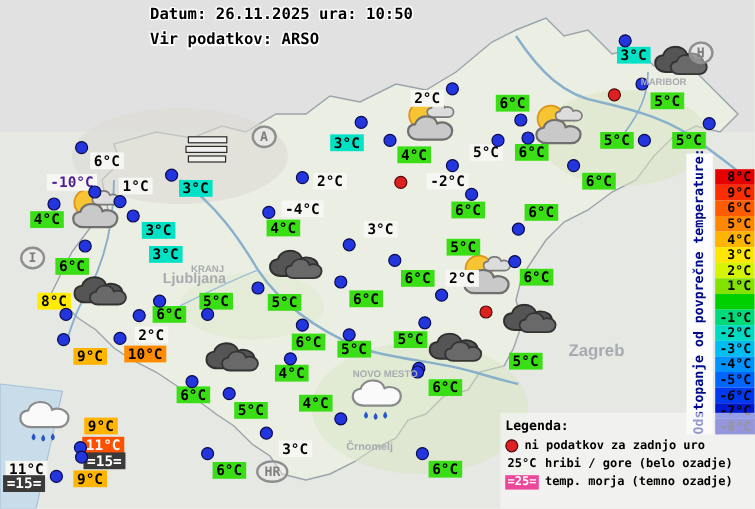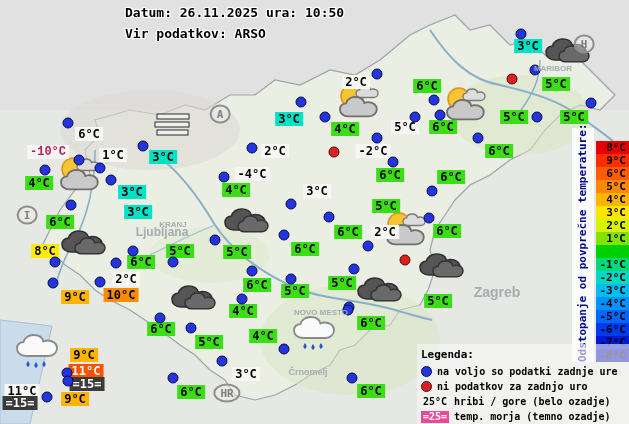--- a/index.html
+++ b/index.html
@@ -205,21 +205,21 @@
               <path d="M0,0 C2.2,2.8 2.2,4.6 0,6 C-2.2,4.6 -2.2,2.8 0,0 Z"></path>
             </g>
             <g transform="translate(29,27)">
               <path d="M0,0 C2.2,2.8 2.2,4.6 0,6 C-2.2,4.6 -2.2,2.8 0,0 Z"></path>
             </g>
           </g>
         </svg></div>
     </div>
   <div class="layer" id="labels-layer">
       <div class="station" style="left: 89px; top: 134px; background: rgb(246, 246, 243); color: rgb(0, 0, 0);">6°C</div>
-      <div class="station" style="left: 48px; top: 152px; background: rgb(246, 246, 243); color: #be185d; font-family: Liberation Mono, monospace;">-10°C</div>
+      <div class="station" style="left: 60px; top: 152px; background: rgb(246, 246, 243); color: #4c1d95;">-10°C</div>
       <div class="station" style="left: 113px; top: 155px; background: rgb(246, 246, 243); color: rgb(0, 0, 0);">1°C</div>
       <div class="station" style="left: 163px; top: 157px; background: rgb(0, 226, 198); color: rgb(0, 0, 0);">3°C</div>
       <div class="station" style="left: 39px; top: 183px; background: rgb(58, 222, 20); color: rgb(0, 0, 0);">4°C</div>
       <div class="station" style="left: 132px; top: 192px; background: rgb(0, 226, 198); color: rgb(0, 0, 0);">3°C</div>
       <div class="station" style="left: 138px; top: 212px; background: rgb(0, 226, 198); color: rgb(0, 0, 0);">3°C</div>
       <div class="station" style="left: 60px; top: 222px; background: rgb(58, 222, 20); color: rgb(0, 0, 0);">6°C</div>
       <div class="station" style="left: 45px; top: 251px; background: rgb(255, 236, 0); color: rgb(0, 0, 0);">8°C</div>
       <div class="station" style="left: 356px; top: 82px; background: rgb(246, 246, 243); color: rgb(0, 0, 0);">2°C</div>
       <div class="station" style="left: 289px; top: 119px; background: rgb(0, 226, 198); color: rgb(0, 0, 0);">3°C</div>
       <div class="station" style="left: 345px; top: 129px; background: rgb(58, 222, 20); color: rgb(0, 0, 0);">4°C</div>
@@ -353,34 +353,28 @@
       <div class="scale-cell" style="background: rgb(255, 180, 0);">4°C</div>
       <div class="scale-cell" style="background: rgb(255, 230, 0);">3°C</div>
       <div class="scale-cell" style="background: rgb(214, 244, 0);">2°C</div>
       <div class="scale-cell" style="background: rgb(132, 226, 0);">1°C</div>
       <div class="scale-cell" style="background: rgb(0, 208, 0);"></div>
       <div class="scale-cell" style="background: rgb(0, 218, 122);">-1°C</div>
       <div class="scale-cell" style="background: rgb(0, 218, 194);">-2°C</div>
       <div class="scale-cell" style="background: rgb(0, 190, 242);">-3°C</div>
       <div class="scale-cell" style="background: rgb(0, 146, 255);">-4°C</div>
       <div class="scale-cell" style="background: rgb(0, 102, 255);">-5°C</div>
-      <div class="scale-cell" style="background: rgb(0, 58, 240);">-6°C</div>
+      <div class="scale-cell" style="background: rgb(0, 58, 240); font-style: italic;">-6°C</div>
       <div class="scale-cell" style="background: rgb(0, 26, 210);">-7°C</div>
       <div class="scale-cell" style="background: rgb(0, 0, 176);">-8°C</div>
     </div>
 
   <div id="legend-panel"></div>
   <div id="legend">
     <div class="lg-title">Legenda:</div>
-  <div class="lg-row">
-        <span class="lg-marker">
-          <span class="lg-dot" style="background: rgb(35, 54, 221);"></span>
-        </span>
-        <span>na voljo so podatki zadnje ure</span>
-      </div>
       <div class="lg-row">
         <span class="lg-marker">
           <span class="lg-dot red" style="background: rgb(221, 32, 32);"></span>
         </span>
         <span>ni podatkov za zadnjo uro</span>
       </div>
       <div class="lg-row">
         <span class="lg-marker">
           <span class="lg-box white">25°C</span>
         </span>

